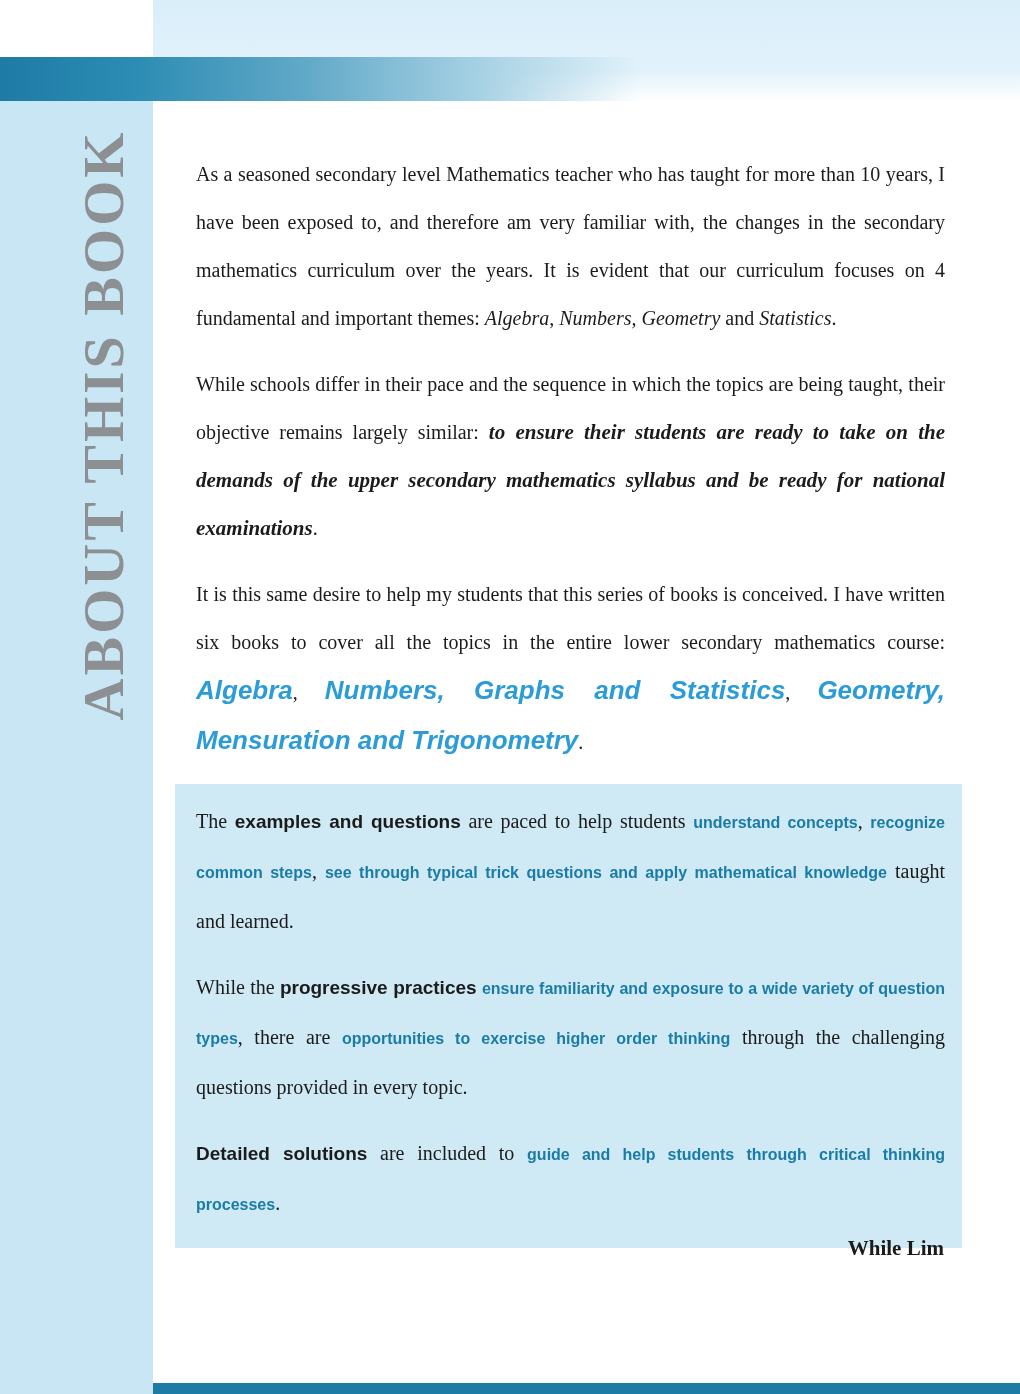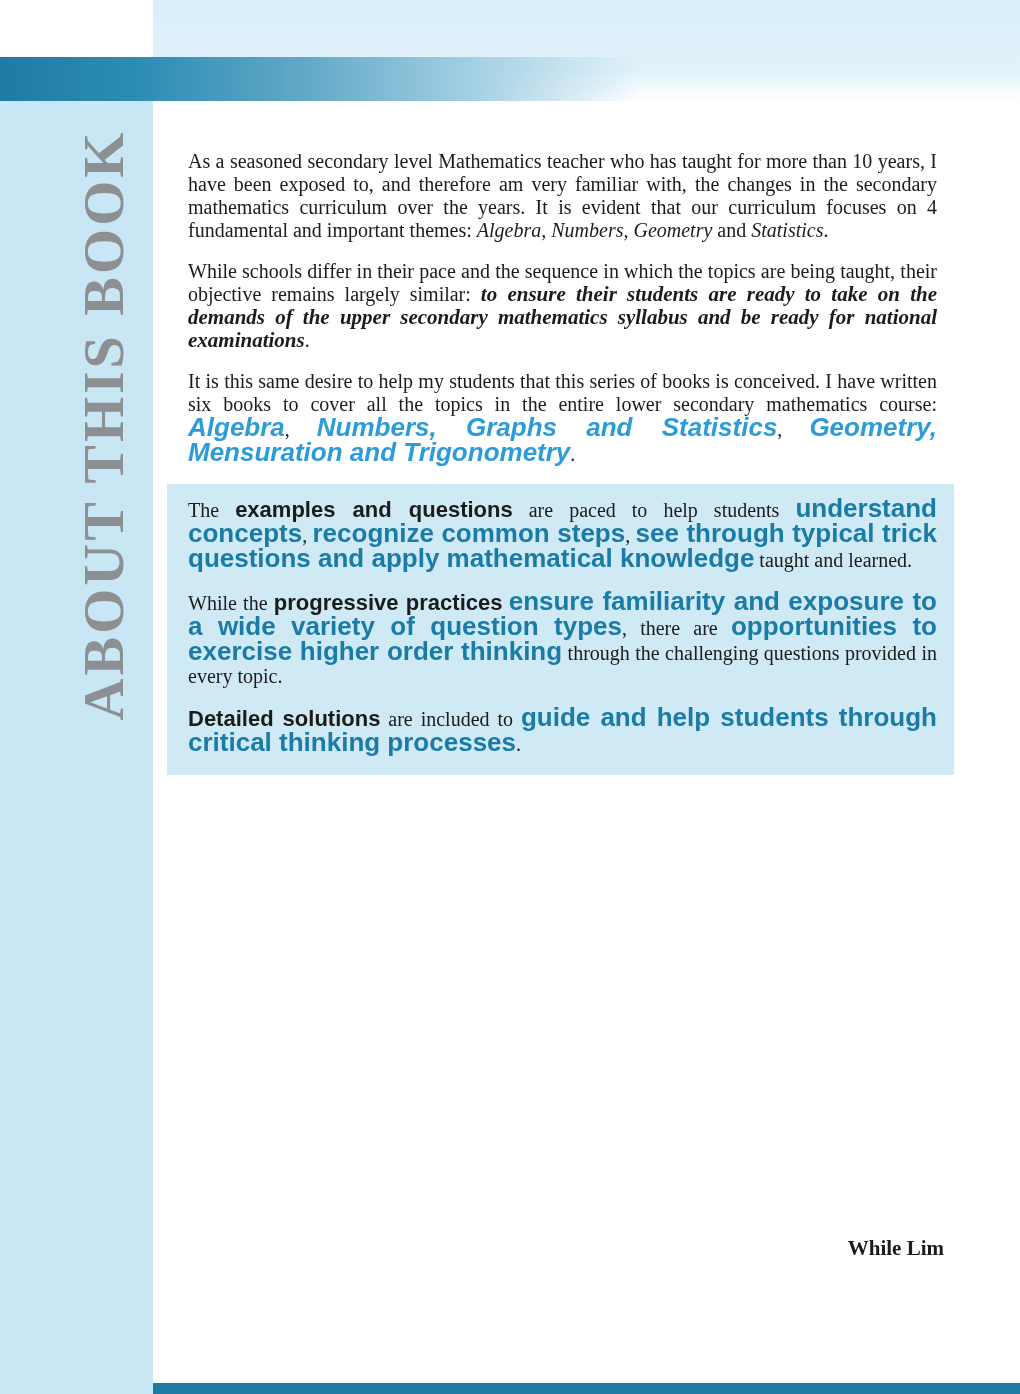--- a/index.html
+++ b/index.html
@@ -50,24 +50,24 @@
     white-space: nowrap;
     font-family: "Liberation Serif", serif;
     font-weight: 700;
     font-size: 58px;
     letter-spacing: 3px;
     color: var(--title_gray, #8c9093);
   }
 
   
   .content {
-    position: absolute; left: 188px; top: 150px;
+    position: absolute; left: 196px; top: 150px;
     width: 749px;
     font-size: 20px;
-    line-height: 23px;
+    line-height: 48px;
     text-align: justify;
     color: var(--body_text, #1b1b1b);
   }
   .para { margin-bottom: 18px; }
 
   .box {
     background: var(--box_blue, #cfe9f5);
     margin: 0 -17px 18px -21px;
     padding: 13px 17px 1px 21px;
   }
@@ -82,27 +82,27 @@
   .r-title {
     font-family: "Liberation Sans", sans-serif;
     font-weight: 700; font-style: italic;
     color: var(--accent_blue, #2b9cd8);
     font-size: 26px;
   }
   .r-sansbold {
     font-family: "Liberation Sans", sans-serif;
     font-weight: 700;
     color: var(--body_text, #1b1b1b);
-    font-size: 22px;
+    font-size: 19px;
   }
   .r-teal {
     font-family: "Liberation Sans", sans-serif;
     font-weight: 700;
     color: var(--teal_text, #1a7ca6);
-    font-size: 26px;
+    font-size: 16px;
   }
 
   .signature {
     position: absolute;
     right: 76px; top: 1236px;
     font-family: "Liberation Serif", serif;
     font-weight: 700;
     font-size: 21px;
     color: var(--body_text, #1b1b1b);
   }

